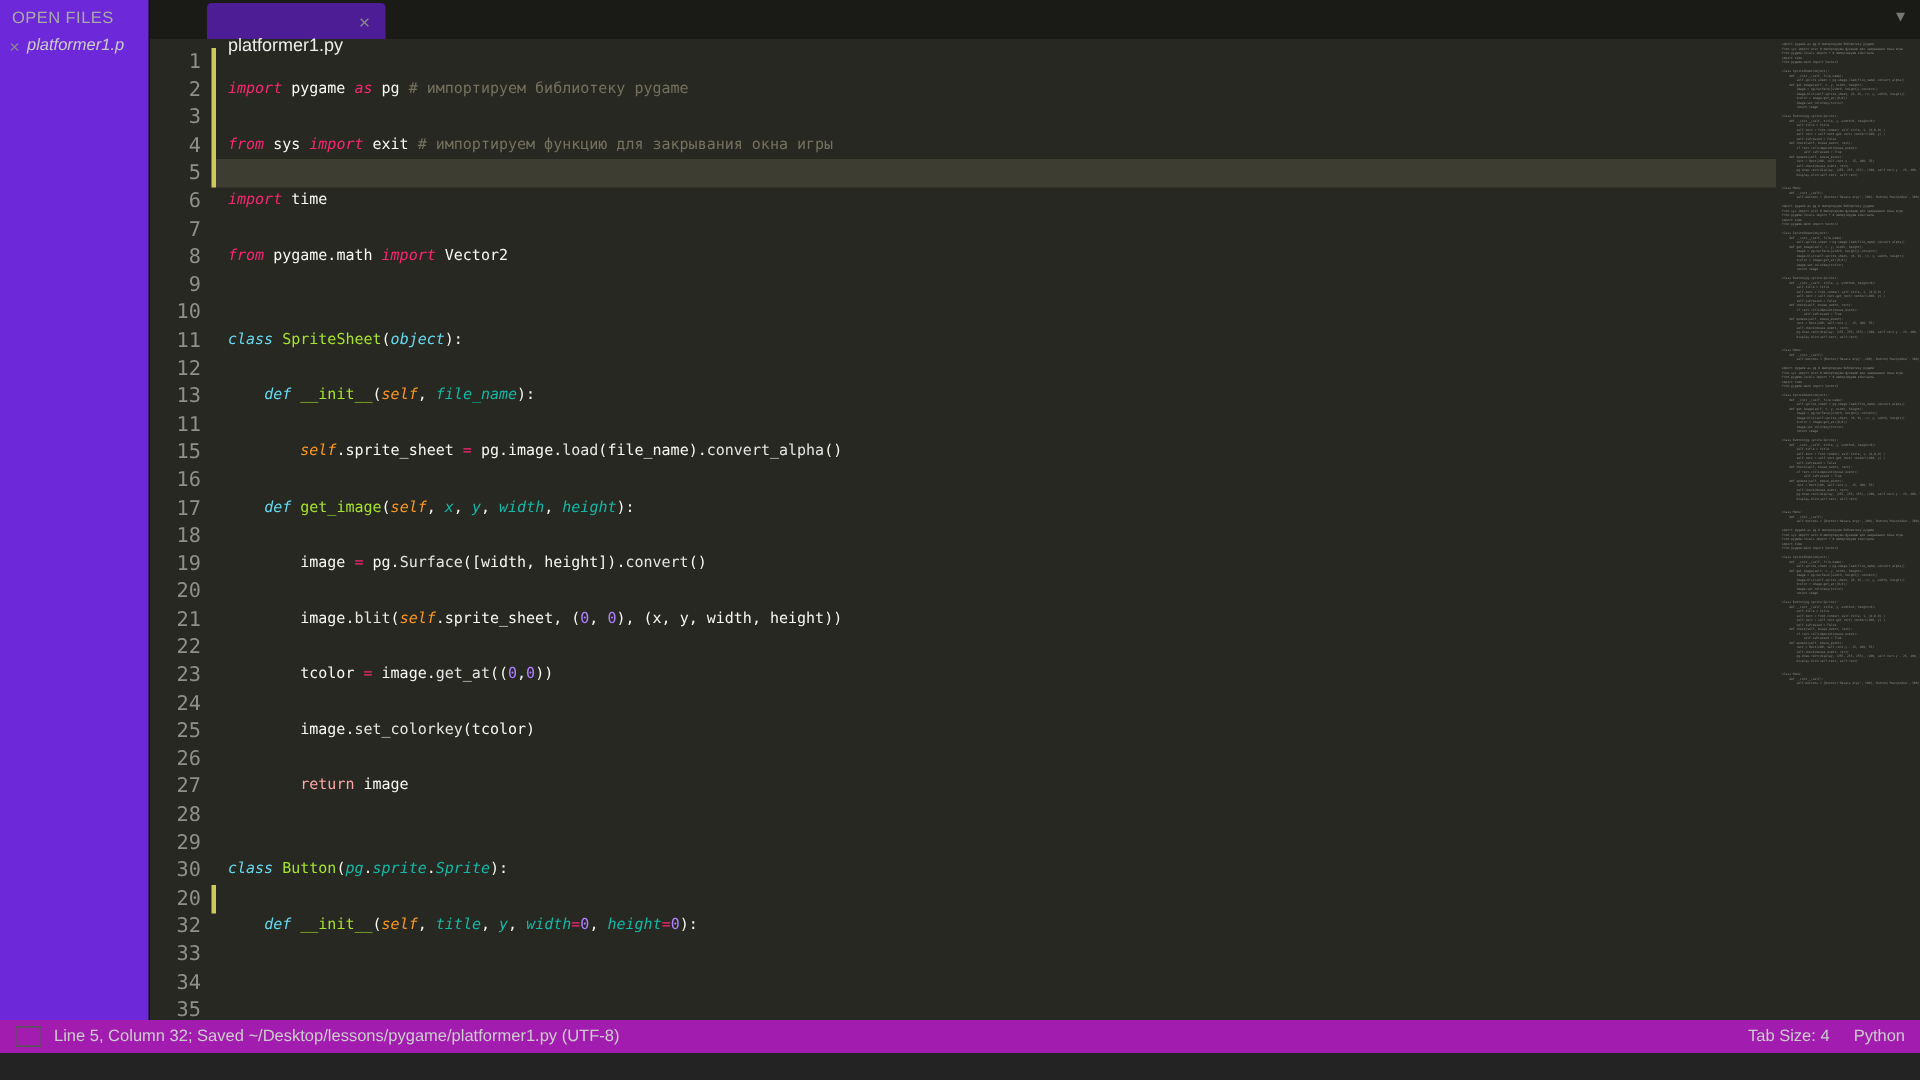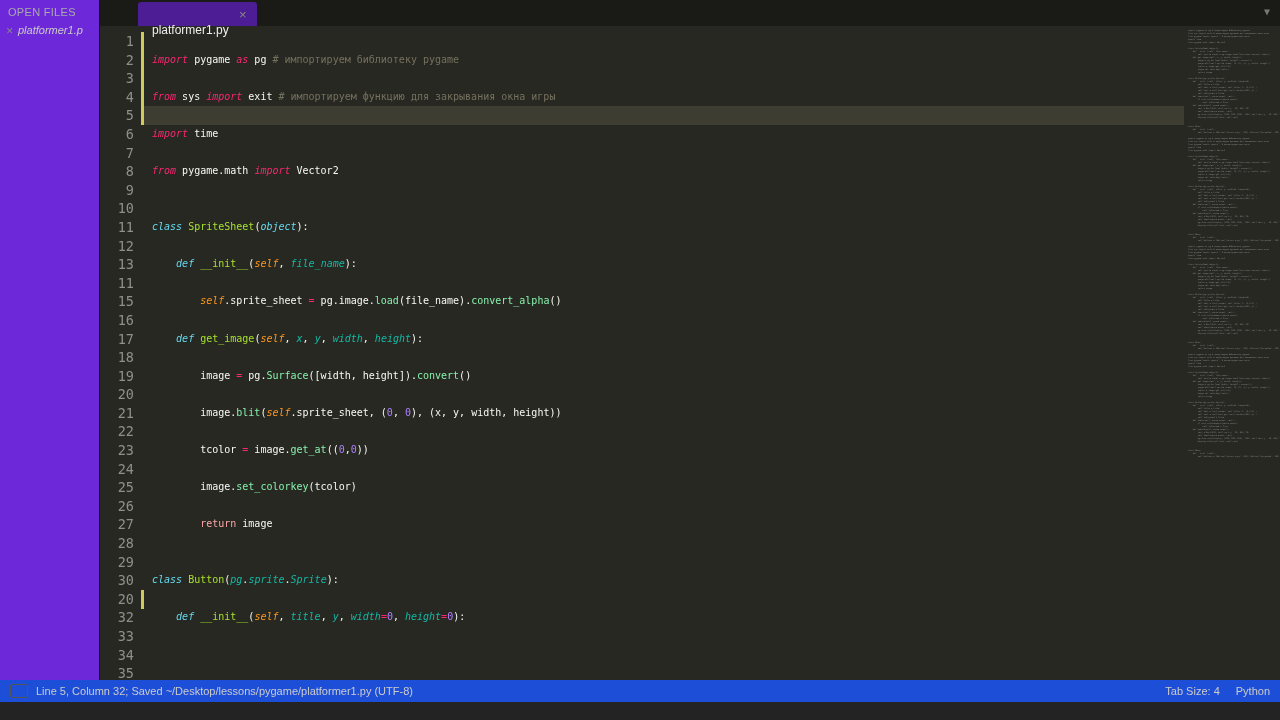--- a/index.html
+++ b/index.html
@@ -93,21 +93,21 @@
   .minimap {
     position: absolute; right: 0; top: 26px; bottom: 40px; width: 96px;
     background: #272822; overflow: hidden;
     font-size: 2px; line-height: 3px; color: #888;
     padding: 3px 4px;
   }
   .minimap .mm { white-space: pre; }
   
   .statusbar {
     position: absolute; left: 0; right: 0; bottom: 18px; height: 22px;
-    background: #1d4ed8; color: #ccc;
+    background: #a21caf; color: #ccc;
     font-family: "Helvetica Neue", Arial, sans-serif;
     font-size: 11px; display: flex; align-items: center;
     padding: 0 10px; gap: 16px;
   }
   .statusbar .left { display: flex; gap: 8px; align-items: center; }
   .statusbar .switch {
     width: 18px; height: 14px; border: 1px solid #555; border-radius: 2px;
     display: inline-block;
   }
   .statusbar .spacer { flex: 1; }
@@ -119,21 +119,21 @@
   }
 
   
   .kw   { color: #f92672; font-style: italic; }
   .kw2  { color: #fca5a5; }
   .kwb  { color: #66d9ef; font-style: italic; }
   .def  { color: #a6e22e; }
   .cls  { color: #a6e22e; }
   .arg  { color: #14b8a6; font-style: italic; }
   .self { color: #fd971f; font-style: italic; }
-  .call { color: #86efac; }
+  .call { color: #e5e5e5; }
   .num  { color: #ae81ff; }
   .cmt  { color: #75715e; }
   .op   { color: #f92672; }
   .obj  { color: #66d9ef; font-style: italic; }
 </style>
 </head>
 <body>
 
 <div class="sidebar">
   <div class="sidebar-header">OPEN FILES</div>

